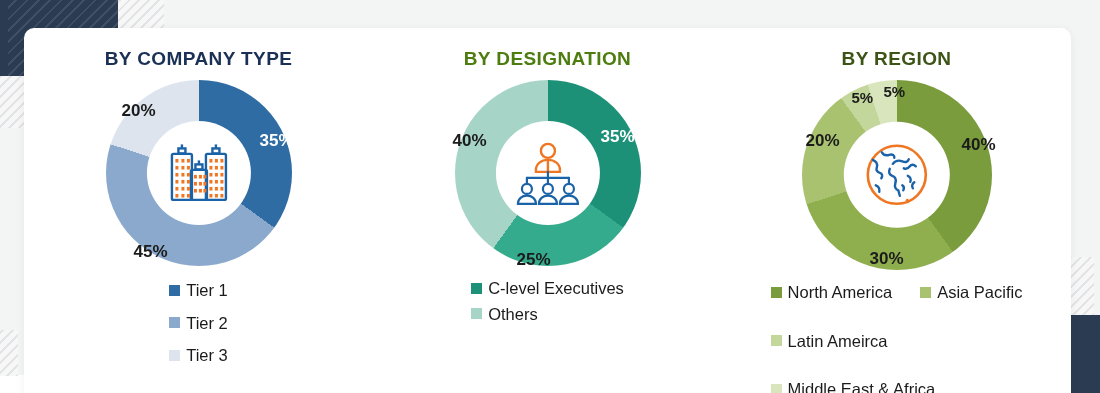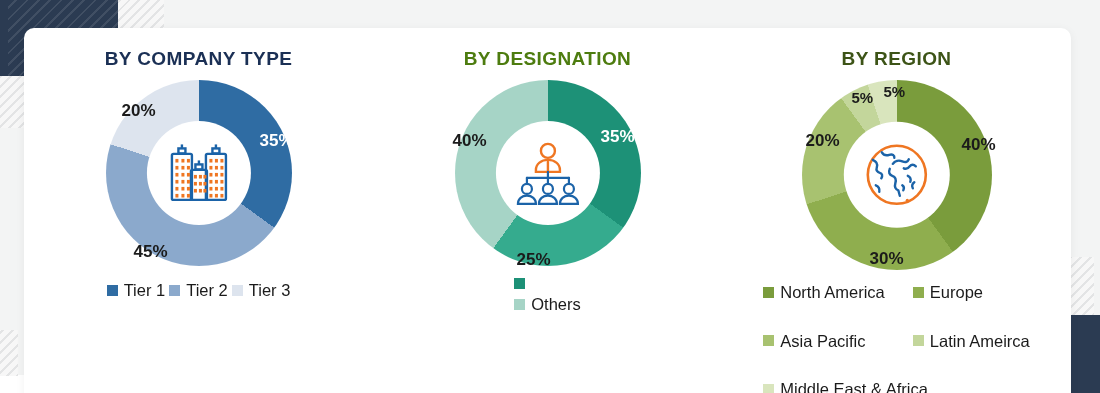--- a/index.html
+++ b/index.html
@@ -202,21 +202,21 @@
   .slice-label.small { font-size: 15px; }
 
   
   .legend {
     margin-top: 14px;
     display: flex;
     flex-wrap: wrap;
     justify-content: center;
     row-gap: 6px;
   }
-  .legend-row-inline { gap: 4px; }
+  .legend-row-inline { gap: 12px; flex-direction: column; }
 
   .legend-item {
     display: flex;
     align-items: center;
     font-size: 16.5px;
     color: #1b1b1b;
     line-height: 1.25;
   }
   .swatch {
     width: 11px;
@@ -392,20 +392,21 @@
           </div>
 
           <span class="slice-label on-dark" style="right:6px; top:48px;">35%</span>
           <span class="slice-label" style="left:62px; bottom:-2px;">25%</span>
           <span class="slice-label" style="left:-2px; top:52px;">40%</span>
         </div>
 
         <div class="legend-stack">
           <div class="legend-item">
             <span class="swatch" style="background:#1d9177;"></span>
+            <span>C-level Executives</span>
           </div>
           <div class="legend-item">
             <span class="swatch" style="background:#a6d4c6;"></span>
             <span>Others</span>
           </div>
         </div>
       </div>
 
       <div class="panel panel-region">
         <h2 class="panel-title" style="color:#3d5417;">BY REGION</h2>
@@ -441,24 +442,20 @@
           <span class="slice-label small" style="left:50px; top:10px;">5%</span>
           <span class="slice-label small" style="left:82px; top:4px;">5%</span>
         </div>
 
         <div class="legend-grid">
           <div class="legend-item">
             <span class="swatch" style="background:#7a9c3c;"></span>
             <span>North America</span>
           </div>
           <div class="legend-item">
-            <span class="swatch" style="background:#8fae4e;"></span>
-            <span>Europe</span>
-          </div>
-          <div class="legend-item">
             <span class="swatch" style="background:#a8c270;"></span>
             <span>Asia Pacific</span>
           </div>
           <div class="legend-item">
             <span class="swatch" style="background:#c3d69b;"></span>
             <span>Latin Ameirca</span>
           </div>
           <div class="legend-item legend-span-2">
             <span class="swatch" style="background:#d9e5bd;"></span>
             <span>Middle East &amp; Africa</span>

